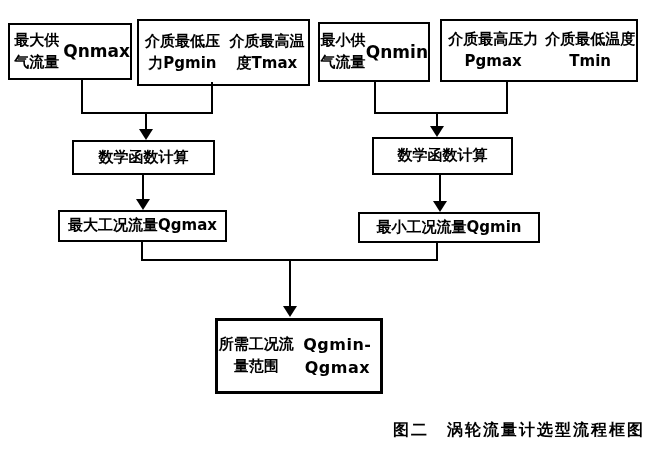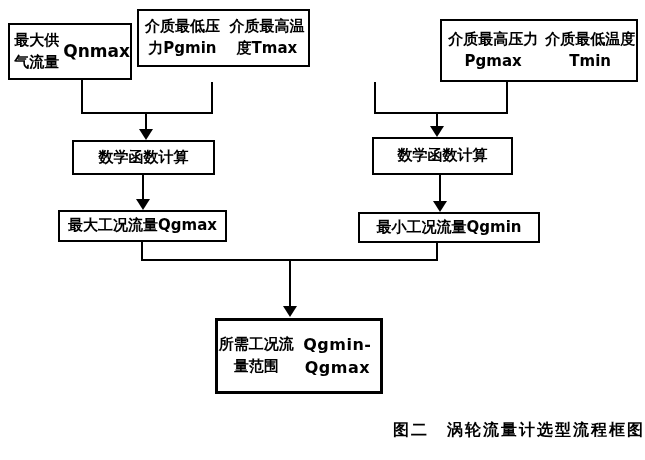--- a/index.html
+++ b/index.html
@@ -61,25 +61,29 @@
 </head>
 <body>
 
 <div id="canvas">
 
   <div class="node" style="left:8px; top:23px; width:124px; height:57px;">
     <div class="l1">最大供气流量</div>
     <div class="l2">Qnmax</div>
   </div>
 
-  <div class="node" style="left:137px; top:9px; width:173px; height:58px;align-items:center;">
+  <div class="node" style="left:137px; top:19px; width:173px; height:67px;align-items:center;">
     <div class="l1">介质最低压力Pgmin</div>
     <div class="l1">介质最高温度Tmax</div>
   </div>
 
+  <div class="node" style="left:318px; top:22px; width:112px; height:60px;">
+    <div class="l1">最小供气流量</div>
+    <div class="l2">Qnmin</div>
+  </div>
 
   <div class="node" style="left:440px; top:19px; width:198px; height:63px;">
     <div class="l1">介质最高压力Pgmax</div>
     <div class="l1">介质最低温度Tmin</div>
   </div>
 
   <div class="vline" style="left:81px; top:80px; height:34px;"></div>
   <div class="vline" style="left:211px; top:82px; height:32px;"></div>
   <div class="hline" style="left:81px; top:112px; width:132px;"></div>
   <div class="vline" style="left:145px; top:114px; height:16px;"></div>

